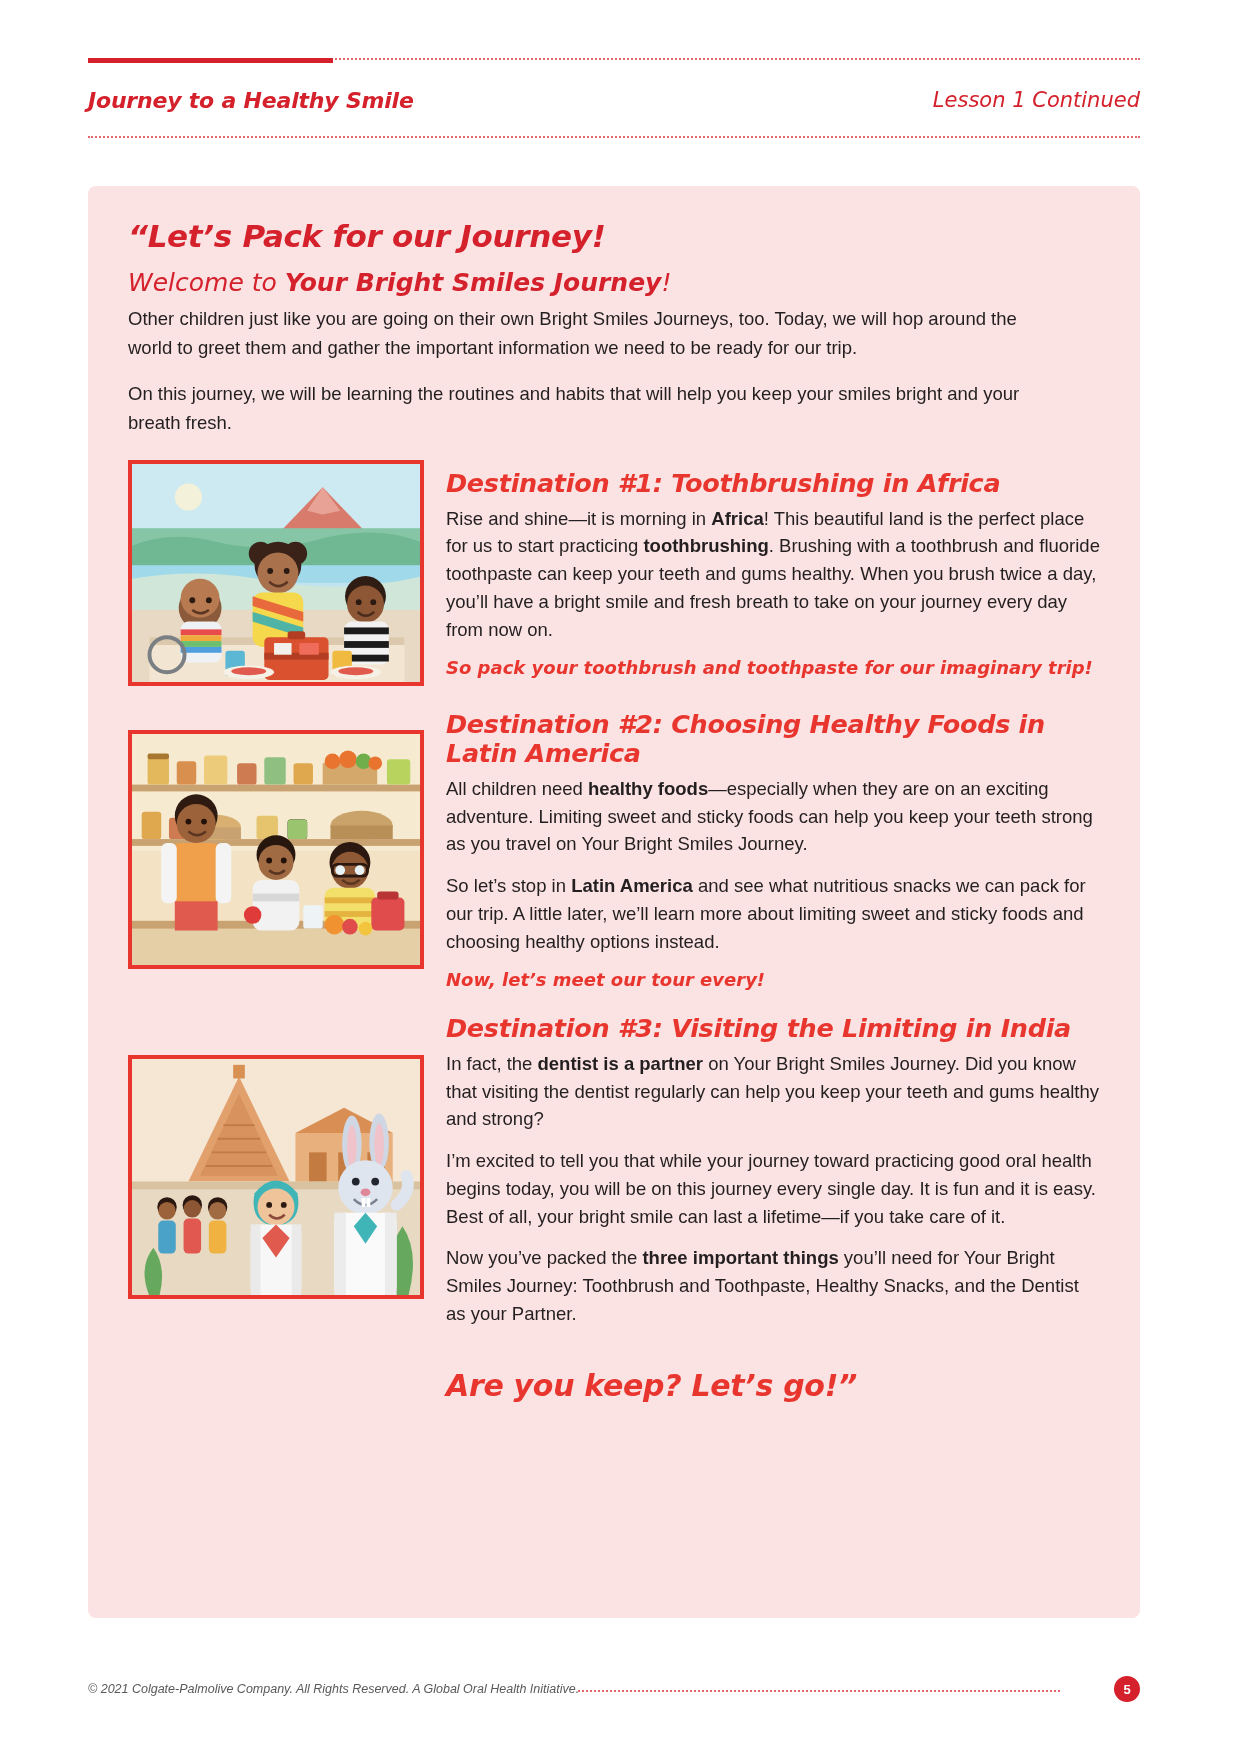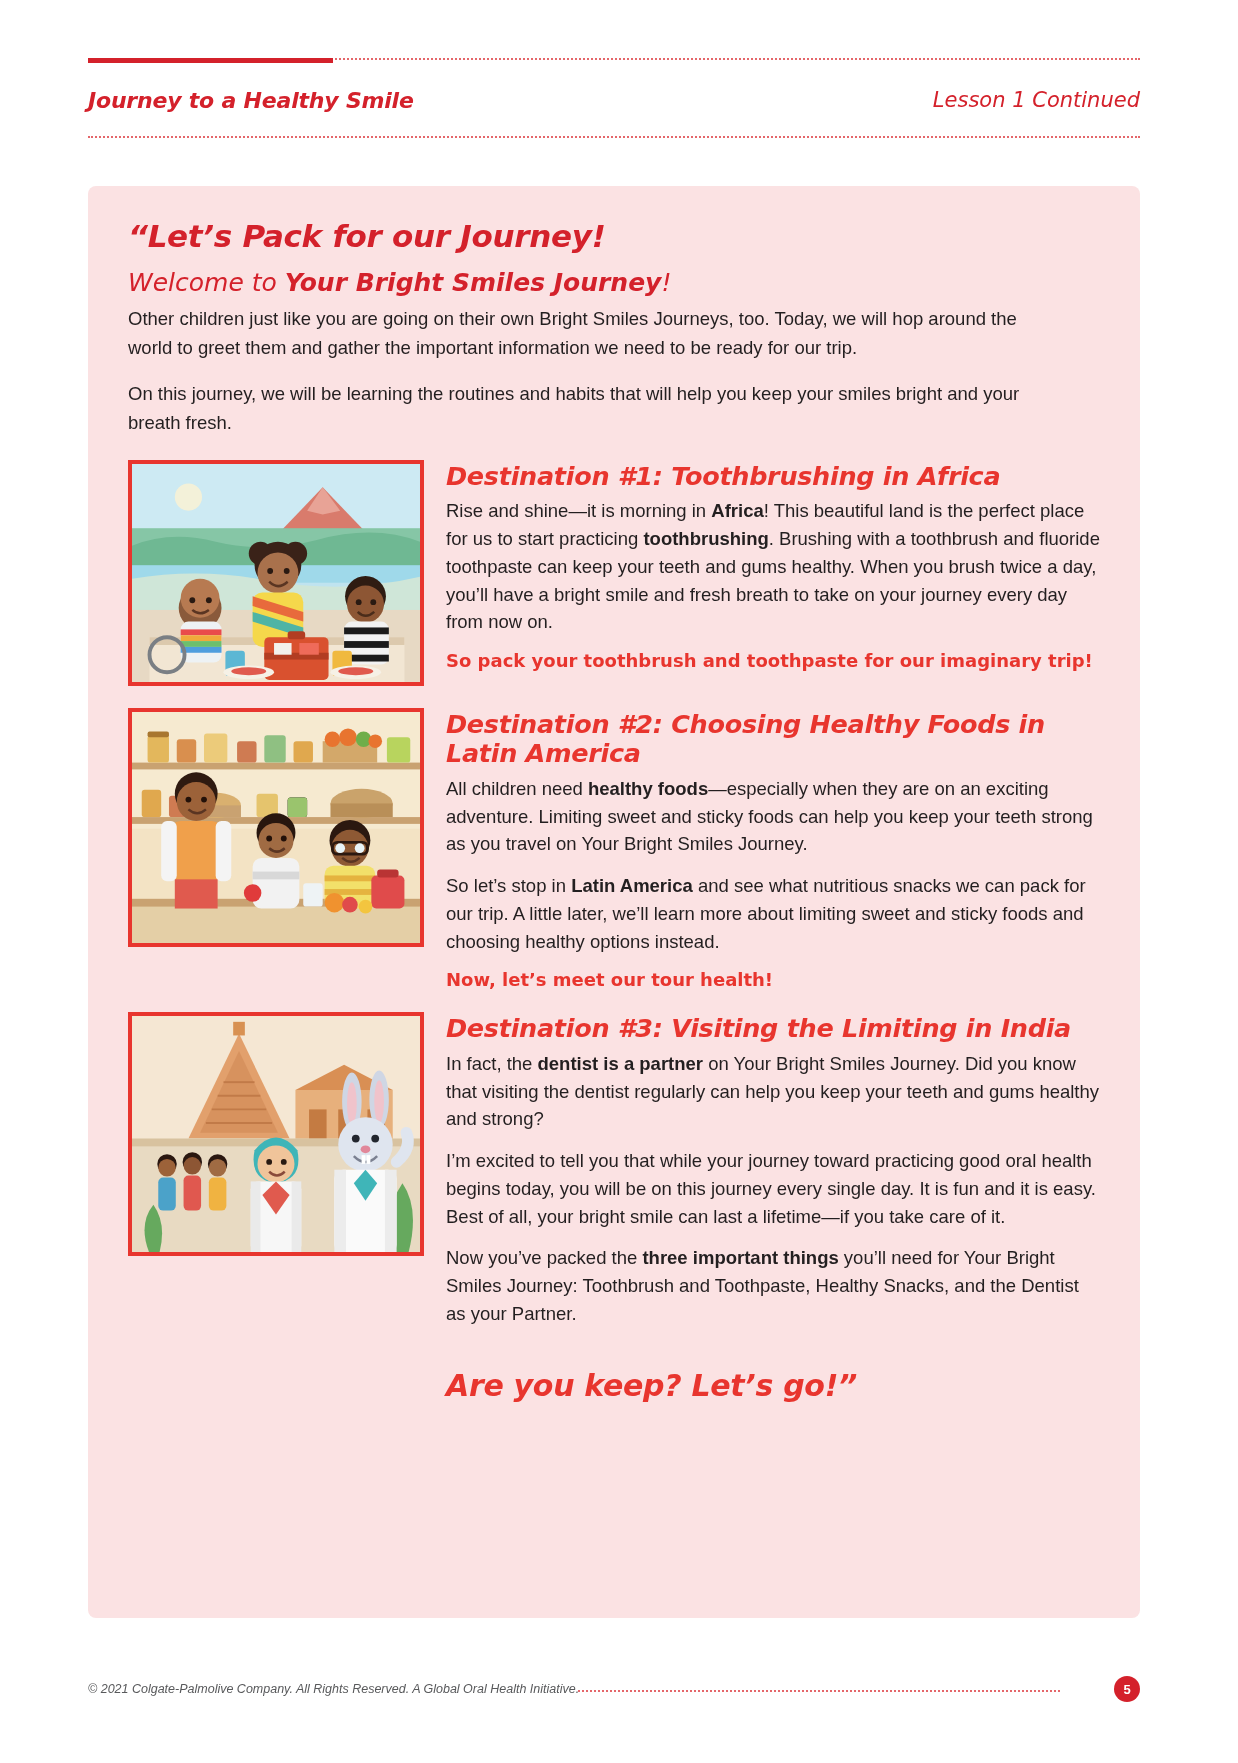--- a/index.html
+++ b/index.html
@@ -117,21 +117,21 @@
 
   
   .dest {
     position: relative;
     margin-top: 22px;
     min-height: 10px;
   }
   .dest-inner {
     display: flex;
     gap: 22px;
-    align-items: flex-start;
+    align-items: center;
   }
   .thumb {
     width: 296px;
     height: 226px;
     border: 4px solid #e8352e;
     flex: 0 0 auto;
     position: relative;
     overflow: hidden;
     background: #d6e7f0;
   }
@@ -155,20 +155,21 @@
   .dest-p {
     font-family: "Liberation Sans", sans-serif;
     font-size: 18.5px;
     line-height: 1.5;
     color: #231f20;
     margin: 0 0 14px 0;
   }
   .dest-p b { font-weight: bold; }
   .dest-cta {
     font-family: "DejaVu Sans", sans-serif;
+    font-style: italic;
     font-weight: bold;
     font-size: 18px;
     color: #e8352e;
     margin: 6px 0 0 0;
   }
 
   .ready {
     font-family: "DejaVu Sans", sans-serif;
     font-style: italic;
     font-weight: bold;
@@ -398,21 +399,21 @@
               <circle cx="224" cy="198" r="8" fill="#e04b4b"></circle>
               <circle cx="240" cy="200" r="7" fill="#f3c53f"></circle>
             </svg>
           </div>
           <div class="dest-text">
             <h2 class="dest-title">Destination #2: Choosing Healthy Foods in Latin America</h2>
             <div>
                 <p class="dest-p"><span>All children need </span><b>healthy foods</b><span>—especially when they are on an exciting adventure. Limiting sweet and sticky foods can help you keep your teeth strong as you travel on Your Bright Smiles Journey.</span></p>
                 <p class="dest-p"><span>So let’s stop in </span><b>Latin America</b><span> and see what nutritious snacks we can pack for our trip. A little later, we’ll learn more about limiting sweet and sticky foods and choosing healthy options instead.</span></p>
               </div>
-            <p class="dest-cta">Now, let’s meet our tour health!</p>
+            <p class="dest-cta">Now, let’s meet our tour every!</p>
           </div>
         </div>
       </div>
 
       <div class="dest">
         <div class="dest-inner">
           <div class="thumb dest3">
             <svg class="illus" viewBox="0 0 296 244" preserveAspectRatio="none" aria-hidden="true">
               <rect x="0" y="0" width="296" height="244" fill="#f0dfc9"></rect>
               <rect x="0" y="0" width="296" height="150" fill="#f5e7d3"></rect>

